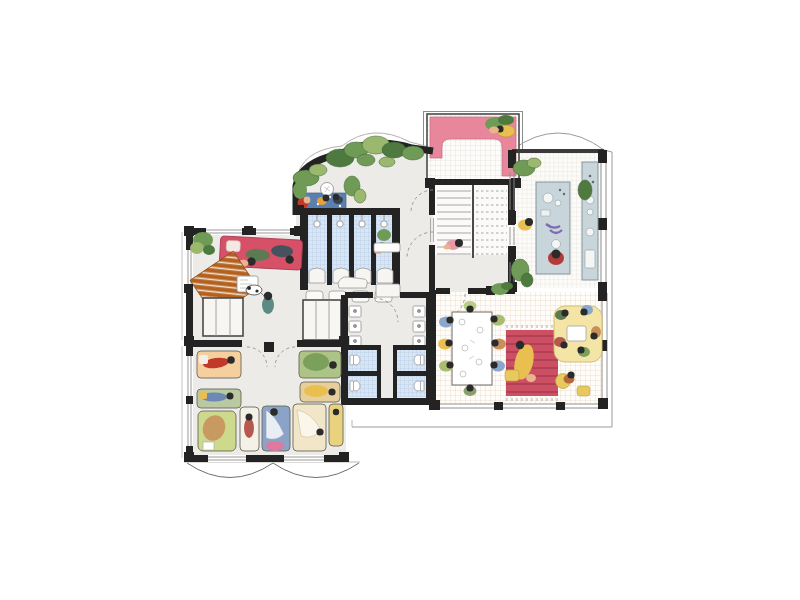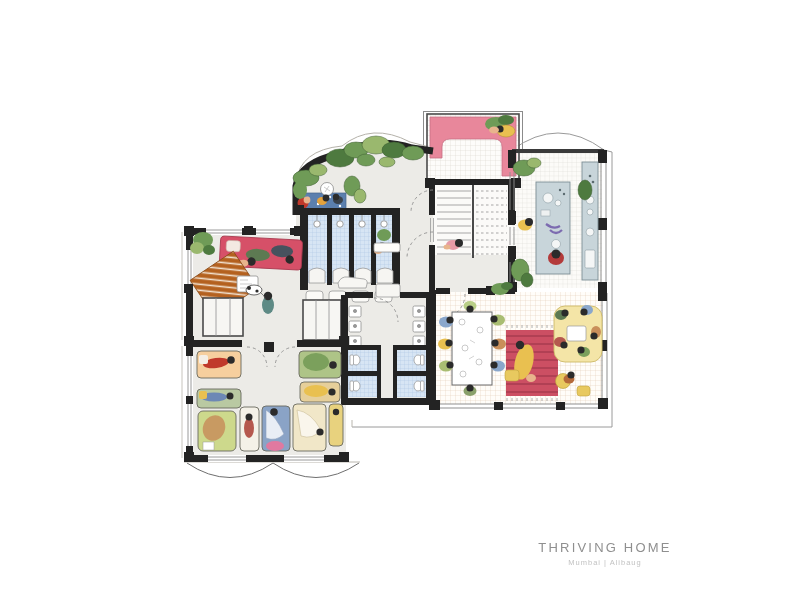--- a/index.html
+++ b/index.html
@@ -460,18 +460,14 @@
   <rect x="294" y="226" width="10" height="10"></rect>
   <rect x="184" y="284" width="9" height="9"></rect>
   <rect x="184" y="336" width="10" height="10"></rect>
   <rect x="184" y="452" width="10" height="10"></rect>
   <rect x="339" y="452" width="10" height="10"></rect>
   <rect x="339" y="336" width="10" height="10"></rect>
   <rect x="294" y="205" width="10" height="10"></rect>
 </g>
 </svg>
 
-<div class="title-block">
-  <div class="t">THRIVING HOME</div>
-  <div class="s">Mumbai | Alibaug</div>
+
 </div>
 
-</div>
-
 </body></html>

